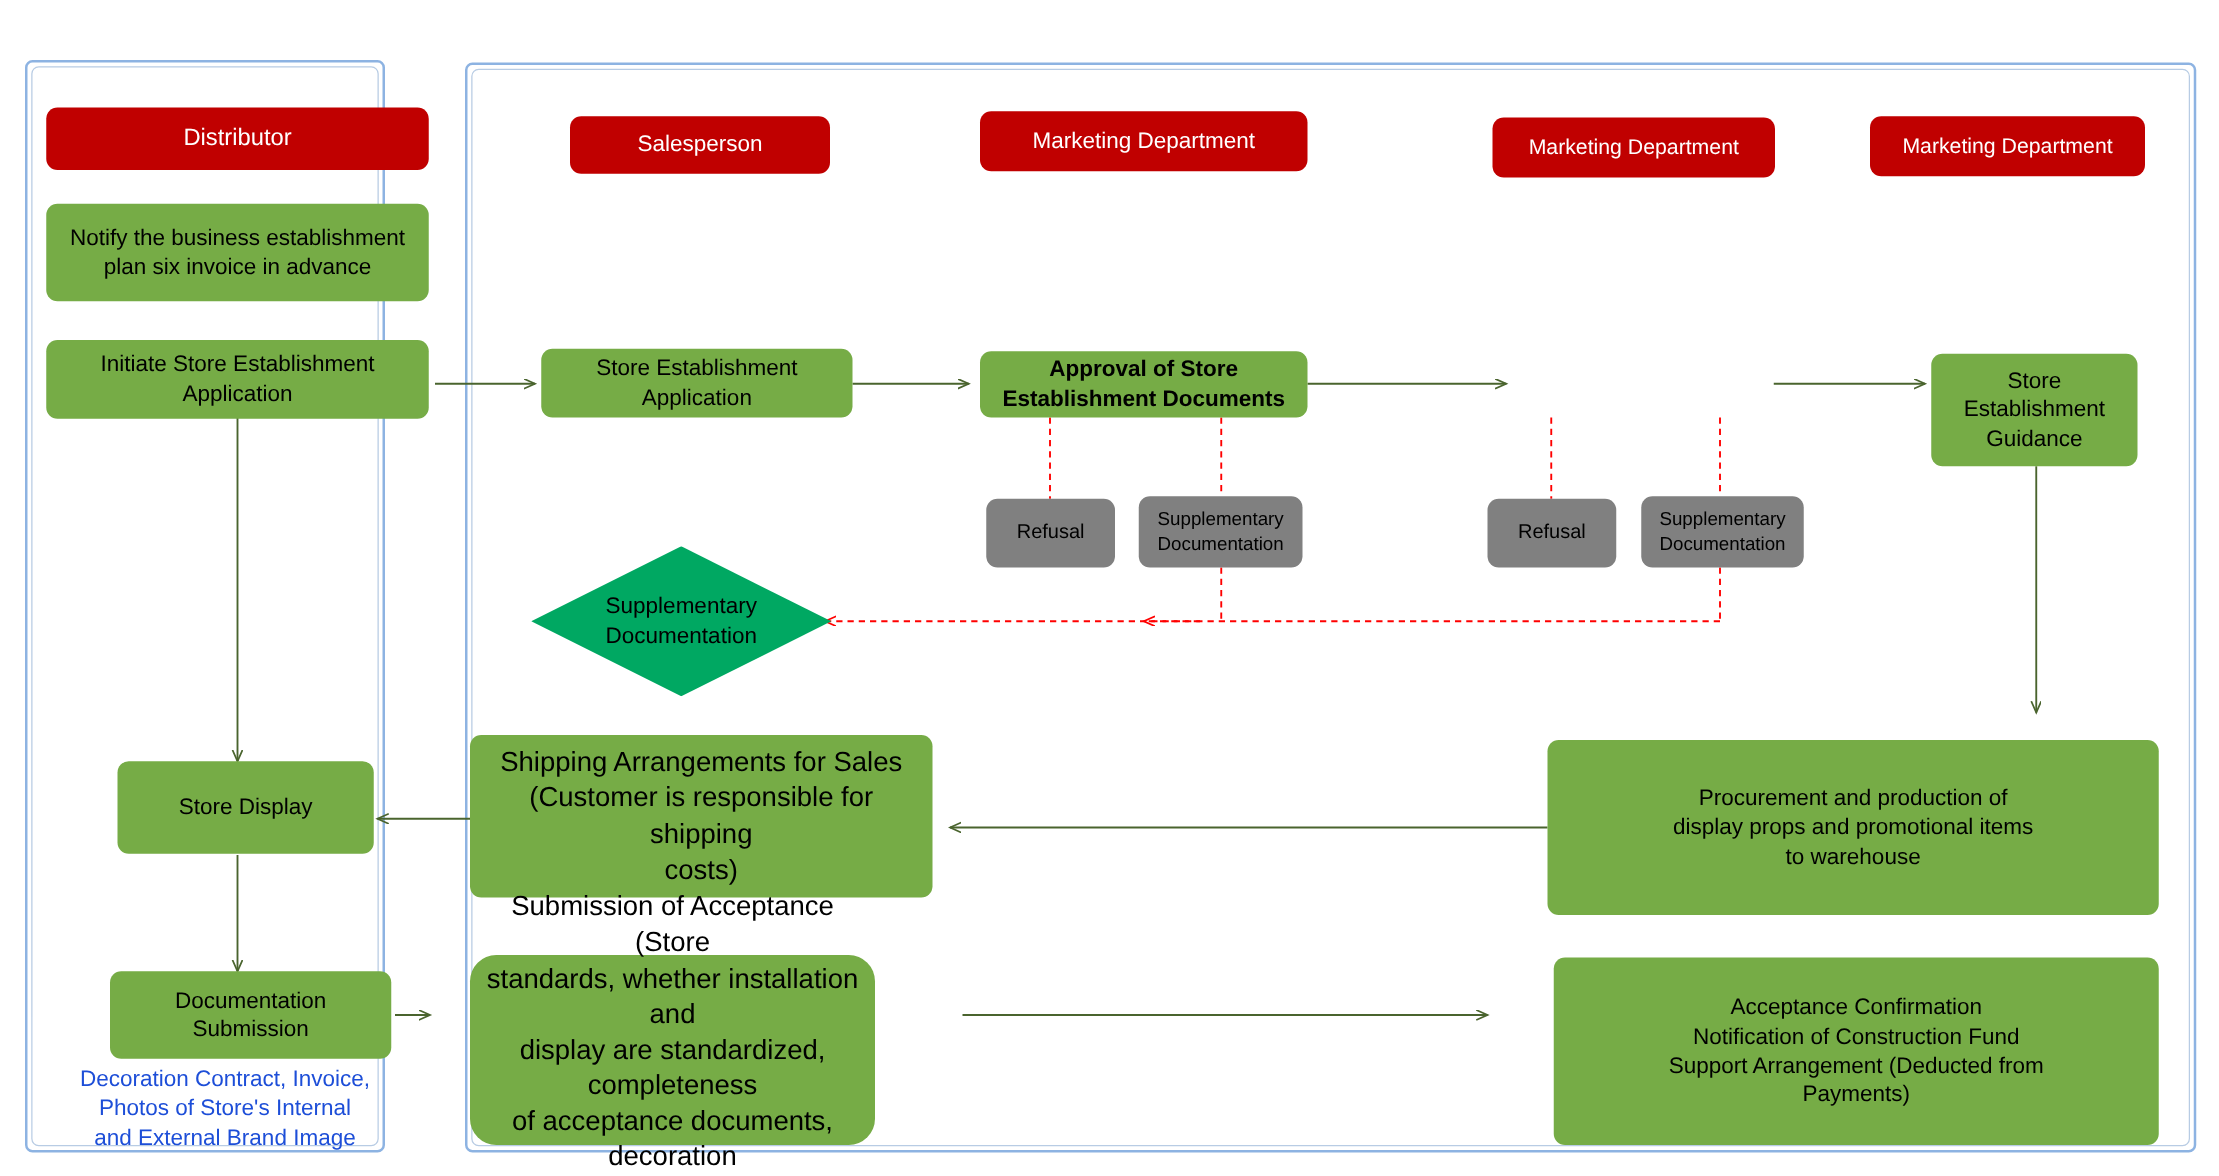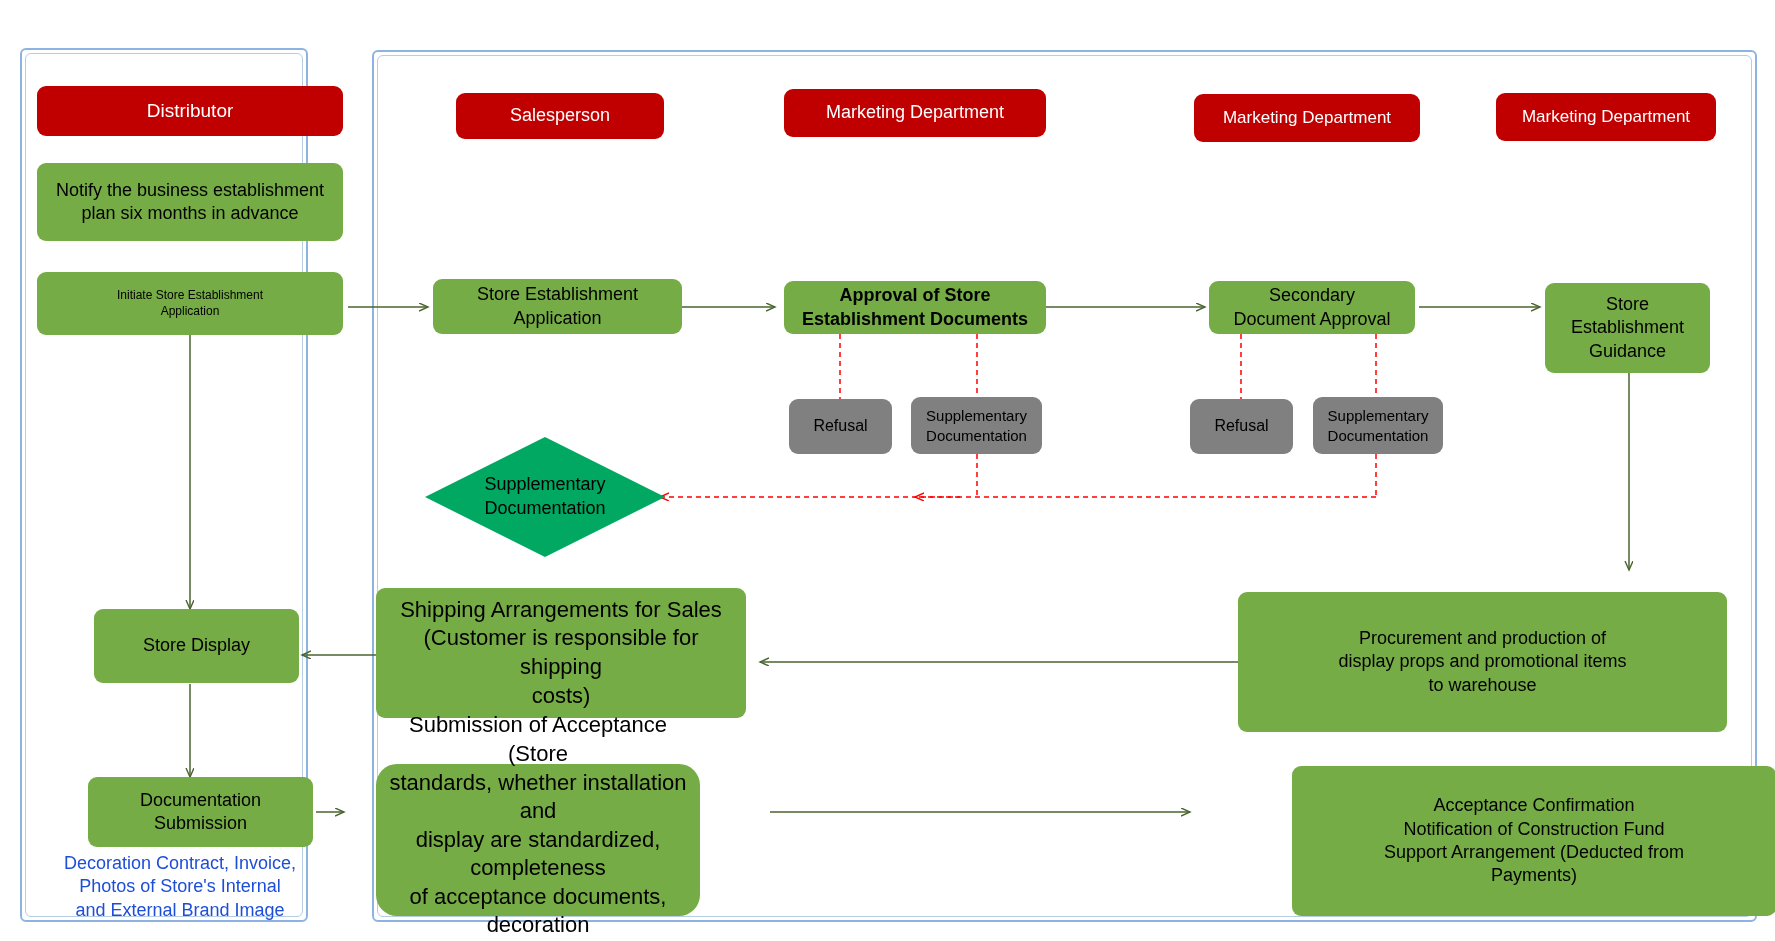--- a/index.html
+++ b/index.html
@@ -162,24 +162,24 @@
       <path d="M960,497 L915,497" marker-end="url(#arrR)"></path>
     </g>
   </svg>
 
   <div class="node red" style="left:37px; top:86px; width:306px; height:50px; font-size:19px;">
     <span>Distributor</span>
   </div>
 
   <div class="node green" style="left:37px; top:163px; width:306px; height:78px; font-size:18px;">
     <span>Notify the business establishment
-plan six months in advance</span>
-  </div>
-
-  <div class="node green" style="left:37px; top:272px; width:306px; height:63px; font-size:12px;">
+plan six invoice in advance</span>
+  </div>
+
+  <div class="node green" style="left:37px; top:272px; width:306px; height:63px; font-size:18px;">
     <span>Initiate Store Establishment
 Application</span>
   </div>
 
   <div class="node green" style="left:94px; top:609px; width:205px; height:74px; font-size:18px;">
     <span>Store Display</span>
   </div>
 
   <div class="node green" style="left:88px; top:777px; width:225px; height:70px; font-size:18px;">
     <span>Documentation
@@ -211,24 +211,20 @@
   <div class="node green" style="left:433px; top:279px; width:249px; height:55px; font-size:18px;">
     <span>Store Establishment
 Application</span>
   </div>
 
   <div class="node green" style="left:784px; top:281px; width:262px; height:53px; font-size:18px;font-weight:bold;">
     <span>Approval of Store
 Establishment Documents</span>
   </div>
 
-  <div class="node green" style="left:1209px; top:281px; width:206px; height:53px; font-size:18px;">
-    <span>Secondary
-Document Approval</span>
-  </div>
 
   <div class="node green" style="left:1545px; top:283px; width:165px; height:90px; font-size:18px;">
     <span>Store
 Establishment
 Guidance</span>
   </div>
 
   <div class="node gray" style="left:789px; top:399px; width:103px; height:55px; font-size:16px;">
     <span>Refusal</span>
   </div>
@@ -270,20 +266,20 @@
 of acceptance documents, decoration
 contract invoice)</span>
   </div>
 
   <div class="node green" style="left:1238px; top:592px; width:489px; height:140px; font-size:18px;text-align:center;">
     <span>Procurement and production of
 display props and promotional items
 to warehouse</span>
   </div>
 
-  <div class="node green" style="left:1292px; top:766px; width:484px; height:150px; font-size:18px;">
+  <div class="node green" style="left:1243px; top:766px; width:484px; height:150px; font-size:18px;">
     <span>Acceptance Confirmation
 Notification of Construction Fund
 Support Arrangement (Deducted from
 Payments)</span>
   </div>
 
 </div>
 
 </body></html>

